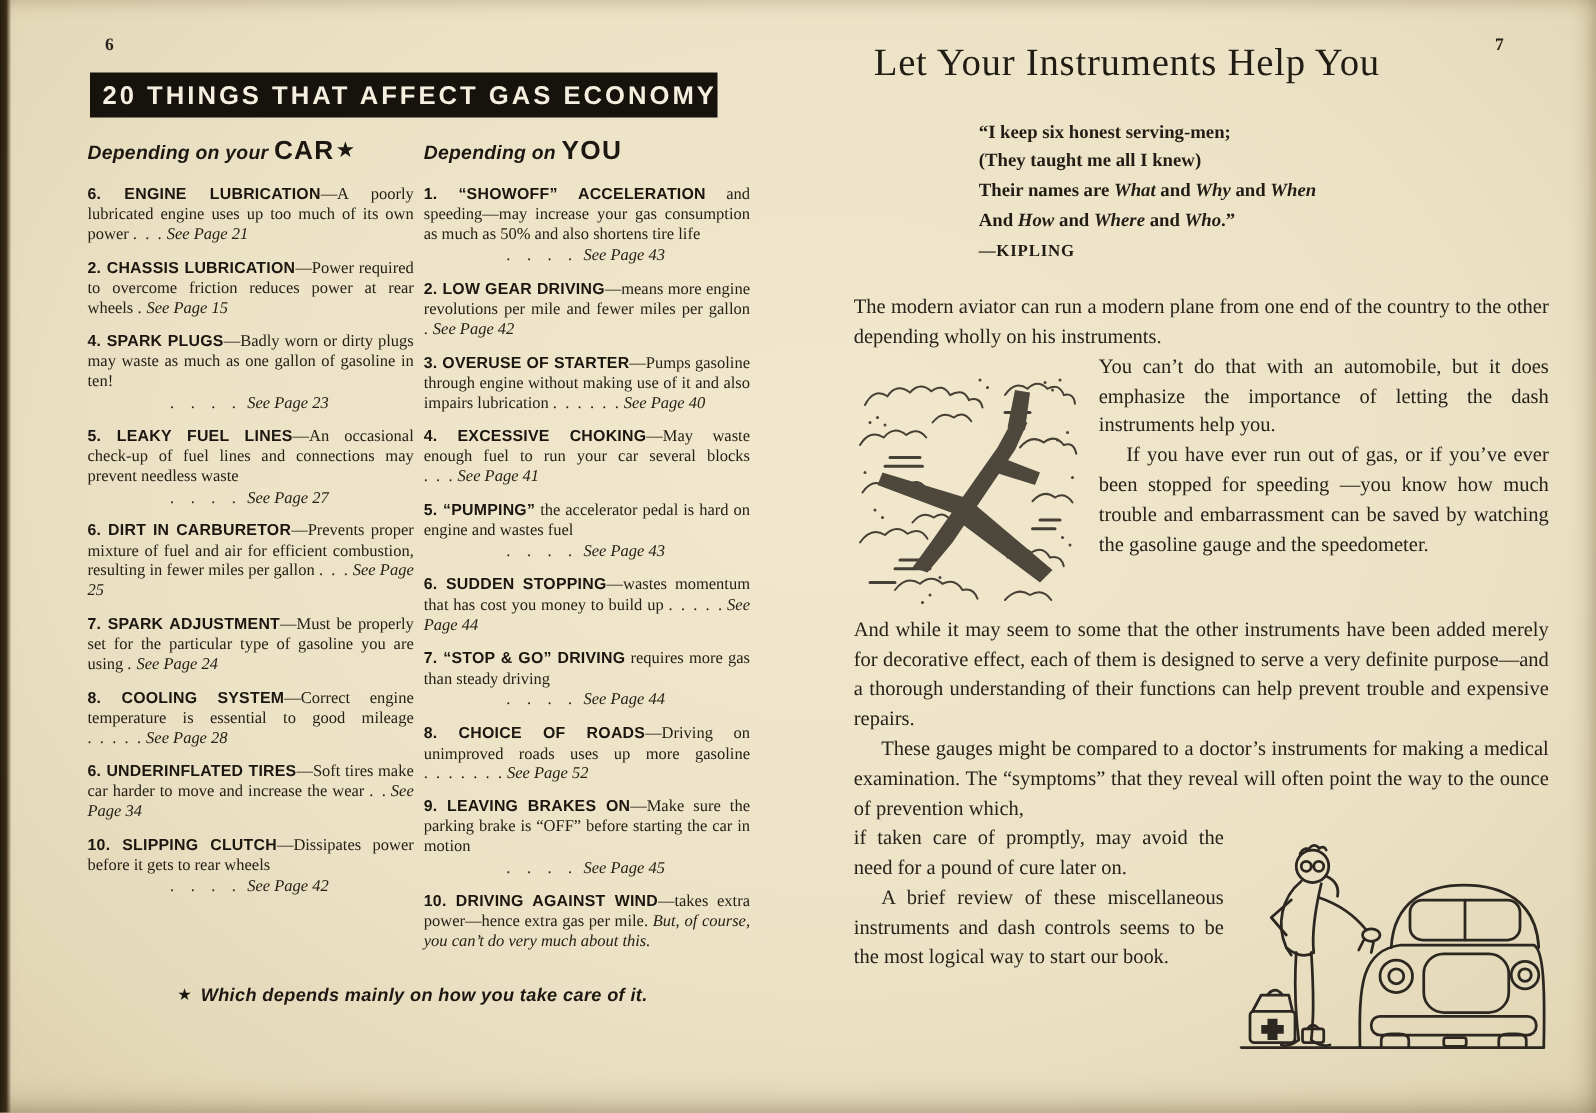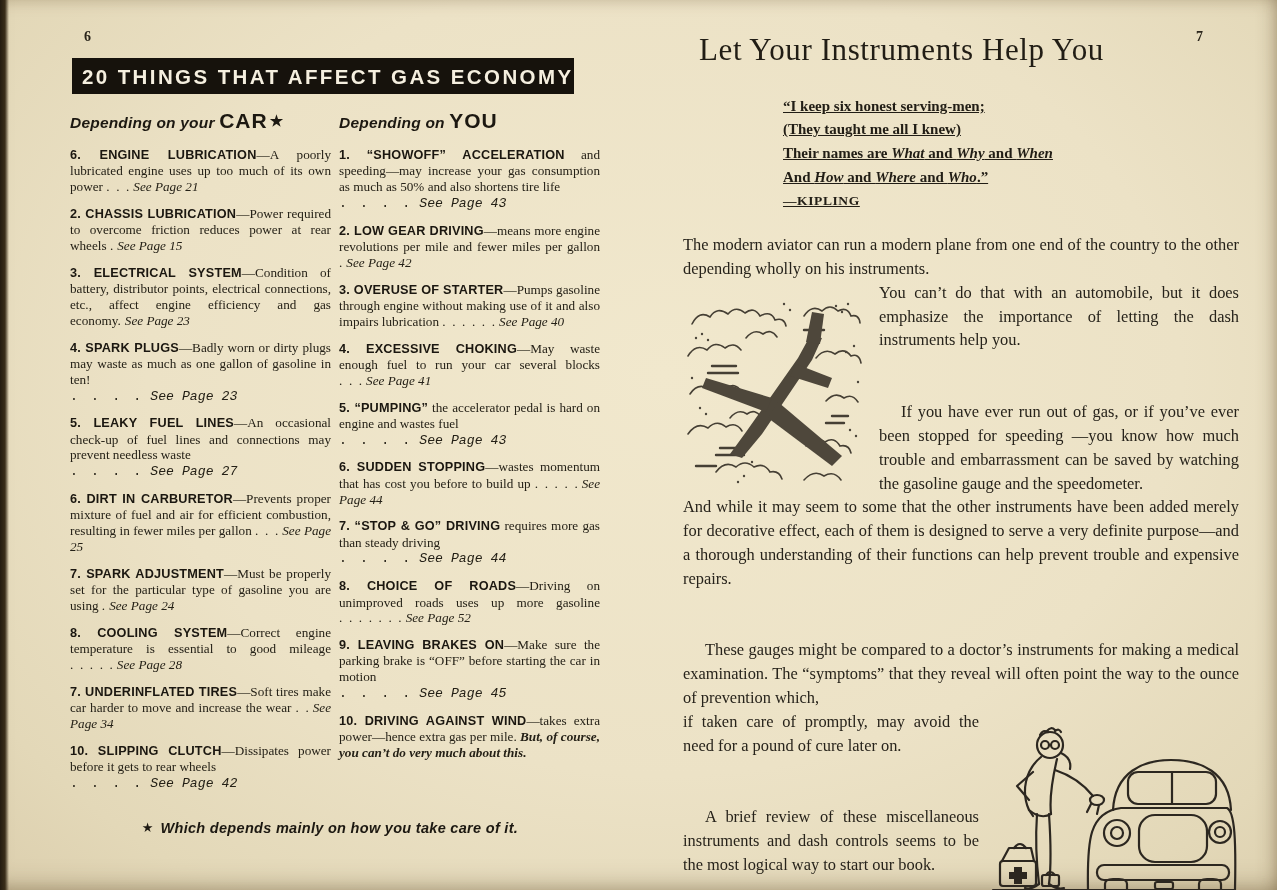--- a/index.html
+++ b/index.html
@@ -38,44 +38,44 @@
   .colhead em{font:700 italic 15.5px/1 "Liberation Sans",sans-serif;letter-spacing:.2px;}
   .colhead .bigword{font:700 21px/1 "Liberation Sans",sans-serif;font-style:normal;letter-spacing:1px;}
   .colhead .star{font-size:15px;font-style:normal;position:relative;top:-2px;margin-left:2px;}
   .item{
     margin:0 0 11px 0;
     font:13.2px/1.2 "Liberation Serif",serif;
     text-align:justify;color:#252117;
   }
   .ihead{font:700 12.7px/1.2 "Liberation Sans",sans-serif;letter-spacing:.2px;color:#1b1710;}
   .see{font-style:italic;margin-left:4px;}
-  .itail{font-style:italic;font-weight:bold;}
-  .refline{display:block;text-align:left;padding-right:2px;margin-top:1px;font-family:Liberation Mono, monospace;}
+  .itail{font-style:italic;}
+  .refline{display:block;text-align:center;padding-right:2px;margin-top:1px;}
   .refline .see{margin-left:9px;}
   .footnote{
     margin:16px 0 0 0;width:520px;text-align:center;
     font-family:"Liberation Sans",sans-serif;color:#1c1811;
   }
   .footnote .star{font-size:13px;font-style:normal;margin-right:7px;position:relative;top:-1px;}
   .footnote em{font:700 italic 14.5px/1 "Liberation Sans",sans-serif;letter-spacing:.3px;}
 
   
   .page-right{position:absolute;left:683px;top:22px;width:556px;color:#26221a;}
   .pn-right{position:absolute;right:36px;top:8px;}
   .title{
     margin:10px 0 0 16px;
     font:400 31px/1.15 "Liberation Serif",serif;
     letter-spacing:.6px;color:#211d15;white-space:nowrap;
   }
-  .kipling{margin:27px 0 0 100px;font:700 15px/1.58 "Liberation Serif",serif;color:#211d15;text-decoration:underline;}
+  .kipling{margin:27px 0 0 100px;font:700 15px/1.58 "Liberation Serif",serif;color:#211d15;}
   .kipling i{font-style:italic;}
   .qattr{margin:3px 78px 0 0;font:700 13.5px/1.4 "Liberation Serif",serif;letter-spacing:.6px;}
   .bodytext{margin-top:22px;font:16.4px/1.45 "Liberation Serif",serif;text-align:justify;color:#27231b;}
   .rp{margin:0;}
-  .indent{text-indent:22px;margin-top:48px;}
+  .indent{text-indent:22px;}
   .wrapblock::after{content:"";display:block;clear:both;}
   .ill-plane{float:left;width:178px;height:204px;margin:5px 15px 2px 3px;}
   .ill-car{float:right;width:252px;height:186px;margin:2px 0 0 8px;}
 </style>
 </head>
 <body>
 
 <div class="spread">
   <div class="edge-left"></div>
 
@@ -85,41 +85,40 @@
 
     <div class="cols">
 
       <div class="col">
         <h2 class="colhead">
           <em>Depending on your </em><b class="bigword">CAR</b><span class="star">★</span>
         </h2>
 
         <p class="item"><b class="ihead">6. ENGINE LUBRICATION</b><span>—A poorly lubricated engine uses up too much of its own power . . .</span><i class="see">See Page 21</i></p>
         <p class="item"><b class="ihead">2. CHASSIS LUBRICATION</b><span>—Power required to overcome friction reduces power at rear wheels .</span><i class="see">See Page 15</i></p>
-        <p class="item"><b class="ihead">3. ELECTRICAL SYSTEM</b><span>—Condition of battery, distributor points, electrical connections, etc., affect engine efficiency and gas economy.</span><i class="see">See Page 23</i></p>
         <p class="item"><b class="ihead">4. SPARK PLUGS</b><span>—Badly worn or dirty plugs may waste as much as one gallon of gasoline in ten!</span><span class="refline"><span>.  .  .  .</span><i class="see">See Page 23</i></span></p>
         <p class="item"><b class="ihead">5. LEAKY FUEL LINES</b><span>—An occasional check-up of fuel lines and connections may prevent needless waste</span><span class="refline"><span>.  .  .  .</span><i class="see">See Page 27</i></span></p>
         <p class="item"><b class="ihead">6. DIRT IN CARBURETOR</b><span>—Prevents proper mixture of fuel and air for efficient combustion, resulting in fewer miles per gallon . . .</span><i class="see">See Page 25</i></p>
         <p class="item"><b class="ihead">7. SPARK ADJUSTMENT</b><span>—Must be properly set for the particular type of gasoline you are using .</span><i class="see">See Page 24</i></p>
         <p class="item"><b class="ihead">8. COOLING SYSTEM</b><span>—Correct engine temperature is essential to good mileage . . . . .</span><i class="see">See Page 28</i></p>
-        <p class="item"><b class="ihead">7. UNDERINFLATED TIRES</b><span>—Soft tires make car harder to move and increase the wear . .</span><i class="see">See Page 34</i></p>
+        <p class="item"><b class="ihead">6. UNDERINFLATED TIRES</b><span>—Soft tires make car harder to move and increase the wear . .</span><i class="see">See Page 34</i></p>
         <p class="item"><b class="ihead">10. SLIPPING CLUTCH</b><span>—Dissipates power before it gets to rear wheels</span><span class="refline"><span>.  .  .  .</span><i class="see">See Page 42</i></span></p>
       </div>
 
       <div class="col">
         <h2 class="colhead">
           <em>Depending on </em><b class="bigword">YOU</b>
         </h2>
 
         <p class="item"><b class="ihead">1. “SHOWOFF” ACCELERATION</b><span> and speeding—may increase your gas consumption as much as 50% and also shortens tire life</span><span class="refline"><span>.  .  .  .</span><i class="see">See Page 43</i></span></p>
         <p class="item"><b class="ihead">2. LOW GEAR DRIVING</b><span>—means more engine revolutions per mile and fewer miles per gallon .</span><i class="see">See Page 42</i></p>
         <p class="item"><b class="ihead">3. OVERUSE OF STARTER</b><span>—Pumps gasoline through engine without making use of it and also impairs lubrication . . . . . .</span><i class="see">See Page 40</i></p>
         <p class="item"><b class="ihead">4. EXCESSIVE CHOKING</b><span>—May waste enough fuel to run your car several blocks . . .</span><i class="see">See Page 41</i></p>
         <p class="item"><b class="ihead">5. “PUMPING”</b><span> the accelerator pedal is hard on engine and wastes fuel</span><span class="refline"><span>.  .  .  .</span><i class="see">See Page 43</i></span></p>
-        <p class="item"><b class="ihead">6. SUDDEN STOPPING</b><span>—wastes momentum that has cost you before to build up . . . . .</span><i class="see">See Page 44</i></p>
+        <p class="item"><b class="ihead">6. SUDDEN STOPPING</b><span>—wastes momentum that has cost you money to build up . . . . .</span><i class="see">See Page 44</i></p>
         <p class="item"><b class="ihead">7. “STOP &amp; GO” DRIVING</b><span> requires more gas than steady driving</span><span class="refline"><span>.  .  .  .</span><i class="see">See Page 44</i></span></p>
         <p class="item"><b class="ihead">8. CHOICE OF ROADS</b><span>—Driving on unimproved roads uses up more gasoline . . . . . . .</span><i class="see">See Page 52</i></p>
         <p class="item"><b class="ihead">9. LEAVING BRAKES ON</b><span>—Make sure the parking brake is “OFF” before starting the car in motion</span><span class="refline"><span>.  .  .  .</span><i class="see">See Page 45</i></span></p>
         <p class="item"><b class="ihead">10. DRIVING AGAINST WIND</b><span>—takes extra power—hence extra gas per mile. </span><em class="itail">But, of course, you can’t do very much about this.</em></p>
       </div>
     </div>
 
     <p class="footnote">
       <span class="star">★</span><em>Which depends mainly on how you take care of it.</em>
     </p>

